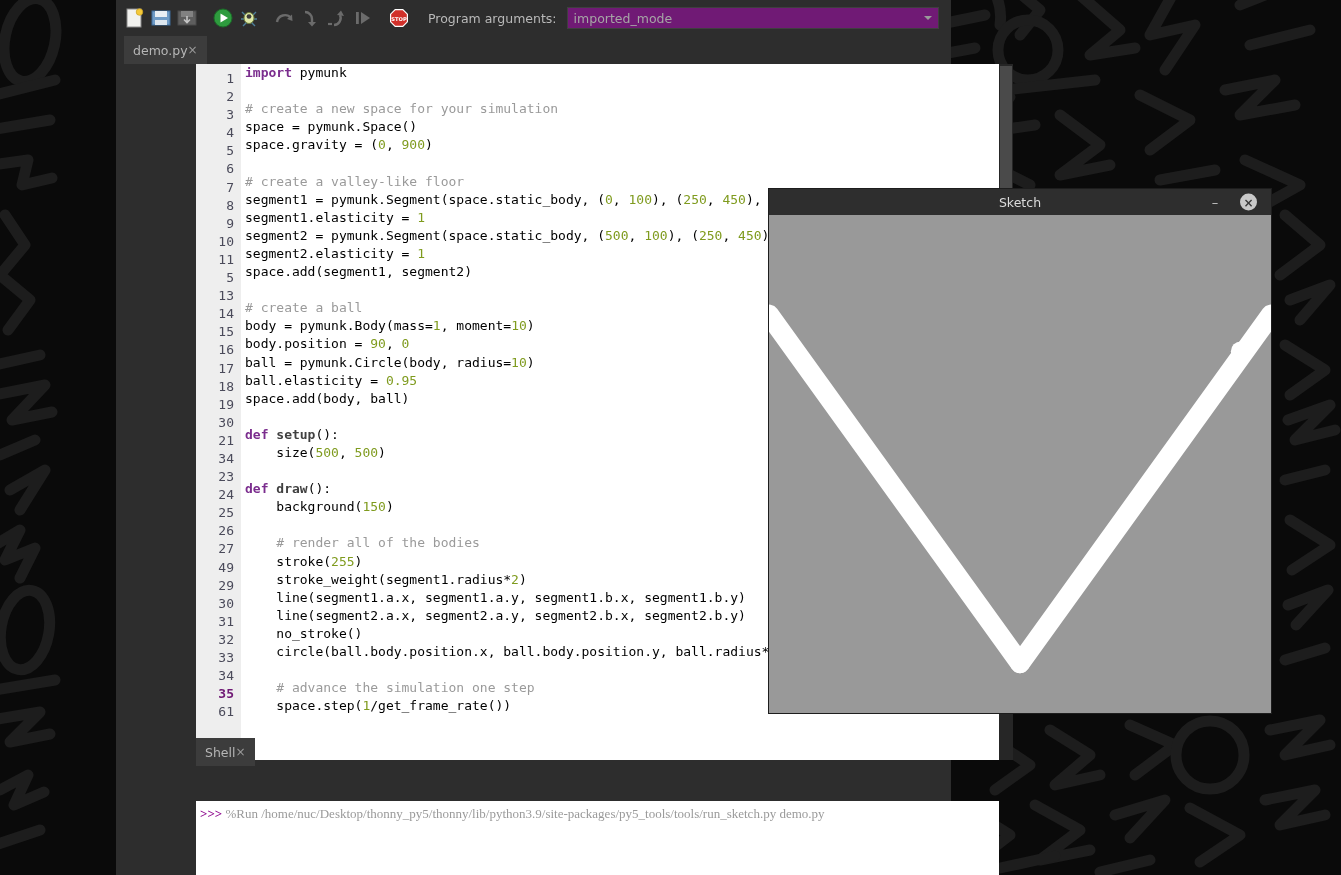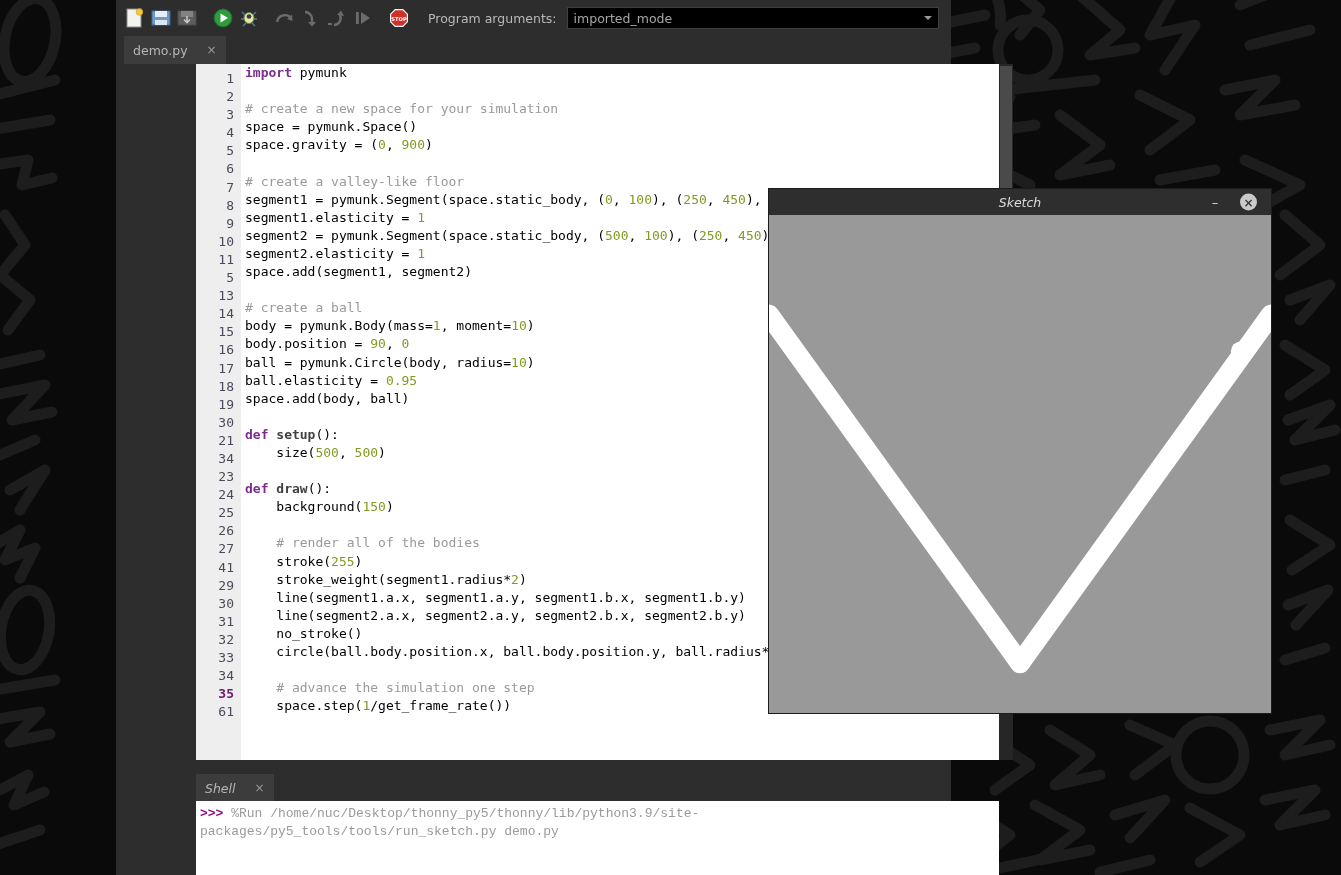--- a/index.html
+++ b/index.html
@@ -26,36 +26,36 @@
     position:absolute; left:0; top:0; width:835px; height:36px;
     display:flex; align-items:center; padding-left:8px;
   }
   .tb-icon { width:22px; height:22px; margin-right:4px; position:relative; flex:none; }
   .tb-gap { width:10px; flex:none; }
   .args-label {
     color:#b9b9b9; font-size:12.5px; margin-left:14px; margin-right:10px;
     white-space:nowrap;
   }
   .args-combo {
-    flex:1; height:22px; background:#000000; border:1px solid #3f3f3f;
+    flex:1; height:22px; background:#701a75; border:1px solid #3f3f3f;
     display:flex; align-items:center; padding:0 6px; margin-right:12px;
     position:relative;
   }
   .args-combo .val { color:#a6a6a6; font-size:12.5px; }
   .args-combo .caret {
     position:absolute; right:6px; top:50%; transform:translateY(-50%);
     width:0;height:0;border-left:4px solid transparent;border-right:4px solid transparent;
     border-top:4px solid #9a9a9a;
   }
 
   
   #editor-tabbar { position:absolute; left:8px; top:36px; height:28px; }
   .nbtab {
     display:inline-flex; align-items:center; height:28px; padding:0 9px;
-    background:#3c3c3c; color:#b6b6b6; font-size:12.5px; gap:19px;
+    background:#3c3c3c; color:#b6b6b6; font-size:12.5px; gap:0;
   }
   .nbtab .x { color:#9a9a9a; font-size:12px; line-height:1; }
 
   
   #editor {
     position:absolute; left:80px; top:64px; width:803px; height:696px;
     background:#ffffff; display:flex; overflow:hidden;
   }
   #gutter {
     width:45px; background:#eeeeee; flex:none;
@@ -82,35 +82,35 @@
   #ed-scroll {
     position:absolute; left:883px; top:64px; width:14px; height:696px;
     background:#262626;
   }
   #ed-thumb {
     position:absolute; left:1px; top:2px; width:12px; height:300px;
     background:#4a4a4a;
   }
 
   
-  #shell-tabbar { position:absolute; left:80px; top:774px; height:27px;font-style:italic; }
+  #shell-tabbar { position:absolute; left:80px; top:738px; height:27px; }
   #shell {
     position:absolute; left:80px; top:801px; width:803px; height:74px;
     background:#ffffff; overflow:hidden;
-    font-family:Liberation Mono, monospace;
+    font-family:Liberation Serif, serif;
     font-size:13px; line-height:17.5px; padding:4px 16px 0 4px;
     white-space:pre-wrap;
   }
   .prompt { color:#8e0a8e; font-weight:bold; }
   .shtext { color:#9a9a9a; }
 
   
   #sketch {
     position:absolute; left:769px; top:189px; width:502px; height:524px;
-    background:#22c55e; box-shadow:0 0 0 1px #1d1d1d;font-style:italic;
+    background:#22c55e; box-shadow:0 0 0 1px #1d1d1d;
   }
   #sketch-title {
     height:26px; background:#2e2e2e; display:flex; align-items:center;
     justify-content:center; position:relative;
   }
   #sketch-title .t { color:#dcdcdc; font-size:12.5px; }
   #sketch-min {
     position:absolute; right:48px; top:50%; transform:translateY(-50%);
     width:16px; height:16px; color:#c9c9c9; font-size:13px;
     display:flex; align-items:center; justify-content:center;
@@ -319,21 +319,21 @@
       <div>18</div>
       <div>19</div>
       <div>30</div>
       <div>21</div>
       <div>34</div>
       <div>23</div>
       <div>24</div>
       <div>25</div>
       <div>26</div>
       <div>27</div>
-      <div>41</div>
+      <div>49</div>
       <div>29</div>
       <div>30</div>
       <div>31</div>
       <div>32</div>
       <div>33</div>
       <div>34</div>
       <div class="cur">35</div>
       <div>61</div>
     </div>
     <div id="code"><div class="ln"><span class="kw">import</span> pymunk</div><div class="ln">&nbsp;</div><div class="ln"><span class="cmt"># create a new space for your simulation</span></div><div class="ln">space = pymunk.Space()</div><div class="ln">space.gravity = (<span class="num">0</span>, <span class="num">900</span>)</div><div class="ln">&nbsp;</div><div class="ln"><span class="cmt"># create a valley-like floor</span></div><div class="ln">segment1 = pymunk.Segment(space.static_body, (<span class="num">0</span>, <span class="num">100</span>), (<span class="num">250</span>, <span class="num">450</span>), <span class="num">5</span>)</div><div class="ln">segment1.elasticity = <span class="num">1</span></div><div class="ln">segment2 = pymunk.Segment(space.static_body, (<span class="num">500</span>, <span class="num">100</span>), (<span class="num">250</span>, <span class="num">450</span>), <span class="num">5</span>)</div><div class="ln">segment2.elasticity = <span class="num">1</span></div><div class="ln">space.add(segment1, segment2)</div><div class="ln">&nbsp;</div><div class="ln"><span class="cmt"># create a ball</span></div><div class="ln">body = pymunk.Body(mass=<span class="num">1</span>, moment=<span class="num">10</span>)</div><div class="ln">body.position = <span class="num">90</span>, <span class="num">0</span></div><div class="ln">ball = pymunk.Circle(body, radius=<span class="num">10</span>)</div><div class="ln">ball.elasticity = <span class="num">0.95</span></div><div class="ln">space.add(body, ball)</div><div class="ln">&nbsp;</div><div class="ln"><span class="kw">def</span> <span class="fn">setup</span>():</div><div class="ln">    size(<span class="num">500</span>, <span class="num">500</span>)</div><div class="ln">&nbsp;</div><div class="ln"><span class="kw">def</span> <span class="fn">draw</span>():</div><div class="ln">    background(<span class="num">150</span>)</div><div class="ln">&nbsp;</div><div class="ln">    <span class="cmt"># render all of the bodies</span></div><div class="ln">    stroke(<span class="num">255</span>)</div><div class="ln">    stroke_weight(segment1.radius*<span class="num">2</span>)</div><div class="ln">    line(segment1.a.x, segment1.a.y, segment1.b.x, segment1.b.y)</div><div class="ln">    line(segment2.a.x, segment2.a.y, segment2.b.x, segment2.b.y)</div><div class="ln">    no_stroke()</div><div class="ln">    circle(ball.body.position.x, ball.body.position.y, ball.radius*<span class="num">2</span>)</div><div class="ln">&nbsp;</div><div class="ln cur">    <span class="cmt"># advance the simulation one step</span></div><div class="ln">    space.step(<span class="num">1</span>/get_frame_rate())</div></div>

